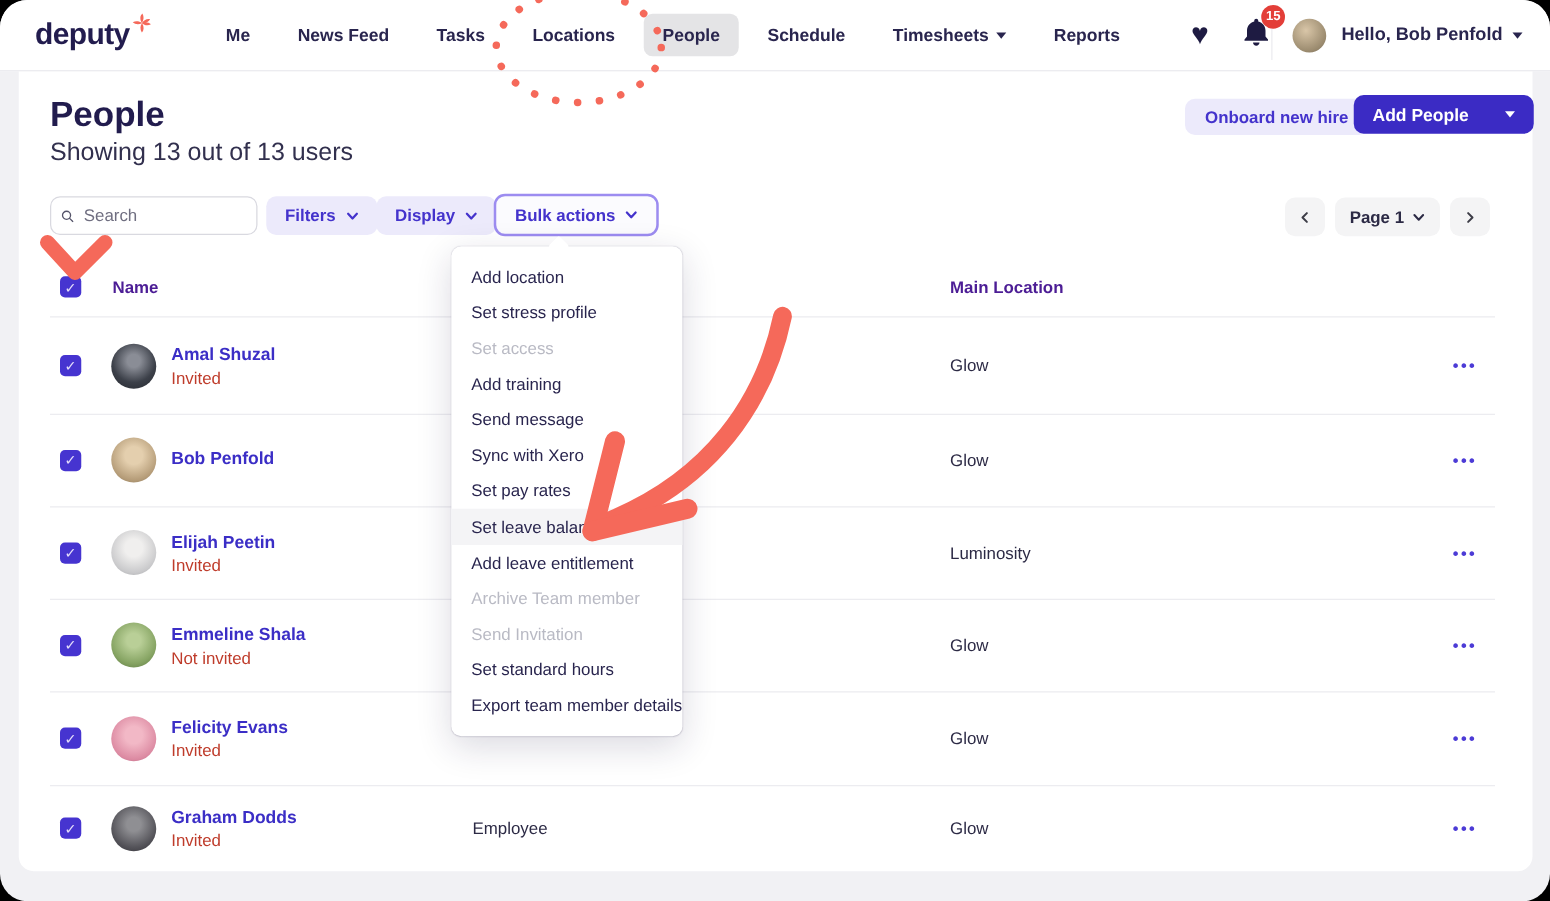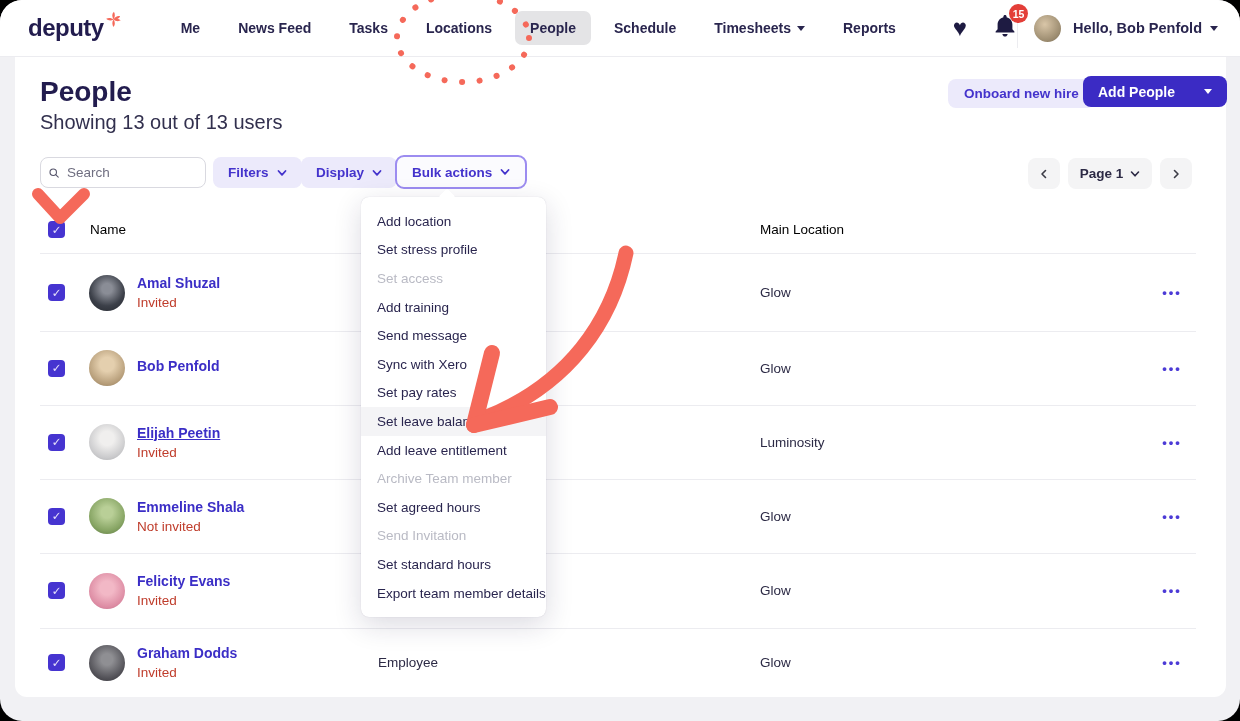--- a/index.html
+++ b/index.html
@@ -38,21 +38,21 @@
   .btn-filters{left:213px;top:157px;}
   .btn-display{left:301px;top:157px;}
   .btn-bulk{left:395px;top:155px;height:34px;background:#fbfbfe;border:2px solid #9c8cf0;border-radius:9px;padding:0 15px;color:#4433cc;}
   .chev{width:10px;height:10px;}
   
   .pg{height:31px;background:#f4f4f5;border-radius:8px;display:flex;align-items:center;justify-content:center;color:#3c3c46;font-size:13.5px;font-weight:600;z-index:1;cursor:pointer;}
   .pg-prev{left:1028px;top:158px;width:32px;}
   .pg-page{left:1068px;top:158px;width:84px;gap:7px;color:#2c2a45;}
   .pg-next{left:1160px;top:158px;width:32px;}
   
-  .col-head{font-size:13.5px;font-weight:400;color:#000000;z-index:1;}
+  .col-head{font-size:13.5px;font-weight:700;color:#4c1d95;z-index:1;}
   .hline{height:1px;background:#ececf0;left:40px;width:1156px;z-index:1;}
   .checkbox{width:17px;height:17px;background:#4634d0;border-radius:4px;display:flex;align-items:center;justify-content:center;color:#e4defa;font-size:11.5px;z-index:1;cursor:pointer;}
   .row{left:40px;width:1156px;display:flex;align-items:center;z-index:1;}
   .row .checkbox{position:absolute;left:8px;}
   .avatar{position:absolute;left:49px;width:36px;height:36px;border-radius:50%;}
   .pcell{position:absolute;left:97px;}
   .pname{font-size:14px;font-weight:700;color:#3b2ec6;cursor:pointer;}
   .pstatus{font-size:13.5px;color:#bf3c2b;margin-top:4px;}
   .acell{position:absolute;left:338px;font-size:13.5px;color:#2c2a45;}
   .lcell{position:absolute;left:720px;font-size:13.5px;color:#2c2a45;}
@@ -212,21 +212,21 @@
     <span class="acell"></span>
     <span class="lcell">Glow</span>
     <span class="dots">•••</span>
   </div>
   <div class="abs hline" style="top:405px;"></div>
 
   <div class="abs row" style="top:405px;height:74px;">
     <span class="checkbox">✓</span>
     <span class="avatar" style="background: radial-gradient(circle at 50% 40%, rgb(240, 239, 238) 25%, rgb(201, 201, 203) 70%, rgb(156, 157, 161));"></span>
     <span class="pcell">
-        <span class="pname" style="display:block;text-decoration:underline;">Elijah Peetin</span>
+        <span class="pname" style="display:block;">Elijah Peetin</span>
         <span class="pstatus" style="display:block;">Invited</span>
       </span>
     <span class="acell"></span>
     <span class="lcell">Luminosity</span>
     <span class="dots">•••</span>
   </div>
   <div class="abs hline" style="top:479px;"></div>
 
   <div class="abs row" style="top:479px;height:74px;">
     <span class="checkbox">✓</span>
@@ -271,21 +271,20 @@
     <div class="menu-item">Add location</div>
     <div class="menu-item">Set stress profile</div>
     <div class="menu-item disabled">Set access</div>
     <div class="menu-item">Add training</div>
     <div class="menu-item">Send message</div>
     <div class="menu-item">Sync with Xero</div>
     <div class="menu-item">Set pay rates</div>
     <div class="menu-item highlighted">Set leave balance</div>
     <div class="menu-item">Add leave entitlement</div>
     <div class="menu-item disabled">Archive Team member</div>
-    <div class="menu-item">Set agreed hours</div>
     <div class="menu-item disabled">Send Invitation</div>
     <div class="menu-item">Set standard hours</div>
     <div class="menu-item">Export team member details</div>
   </div>
 
   <svg class="abs anno" style="left:392px;top:0;" width="142" height="94" viewBox="0 0 142 94">
     <ellipse cx="71" cy="38" rx="66" ry="44" fill="none" stroke="#f5695a" stroke-width="6" stroke-linecap="round" stroke-dasharray="0.1 17.5"></ellipse>
   </svg>
   <svg class="abs anno" style="left:28px;top:186px;" width="66" height="46" viewBox="0 0 66 46">
     <path d="M10 8 L32 32 L56 8" fill="none" stroke="#f5695a" stroke-width="12" stroke-linecap="round" stroke-linejoin="round"></path>

